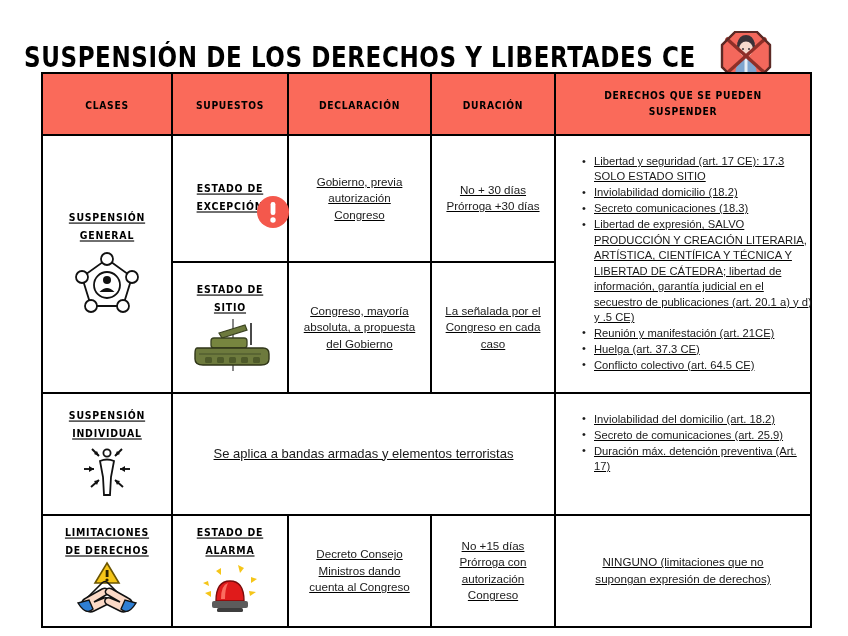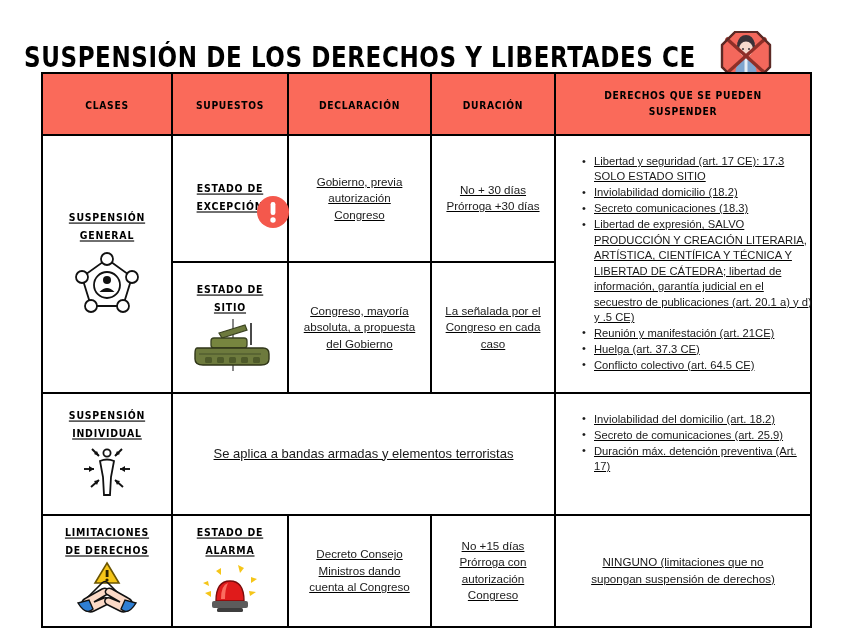--- a/index.html
+++ b/index.html
@@ -416,19 +416,19 @@
           <div class="body-text">No +15 días
 Prórroga con
 autorización
 Congreso</div>
         </div>
       </td>
 
       <td>
         <div class="cell-inner">
           <div class="body-text">NINGUNO (limitaciones que no
-supongan suspensión de derechos)</div>
+supongan expresión de derechos)</div>
         </div>
       </td>
     </tr>
 
   </tbody>
 </table>
 
 </body></html>

